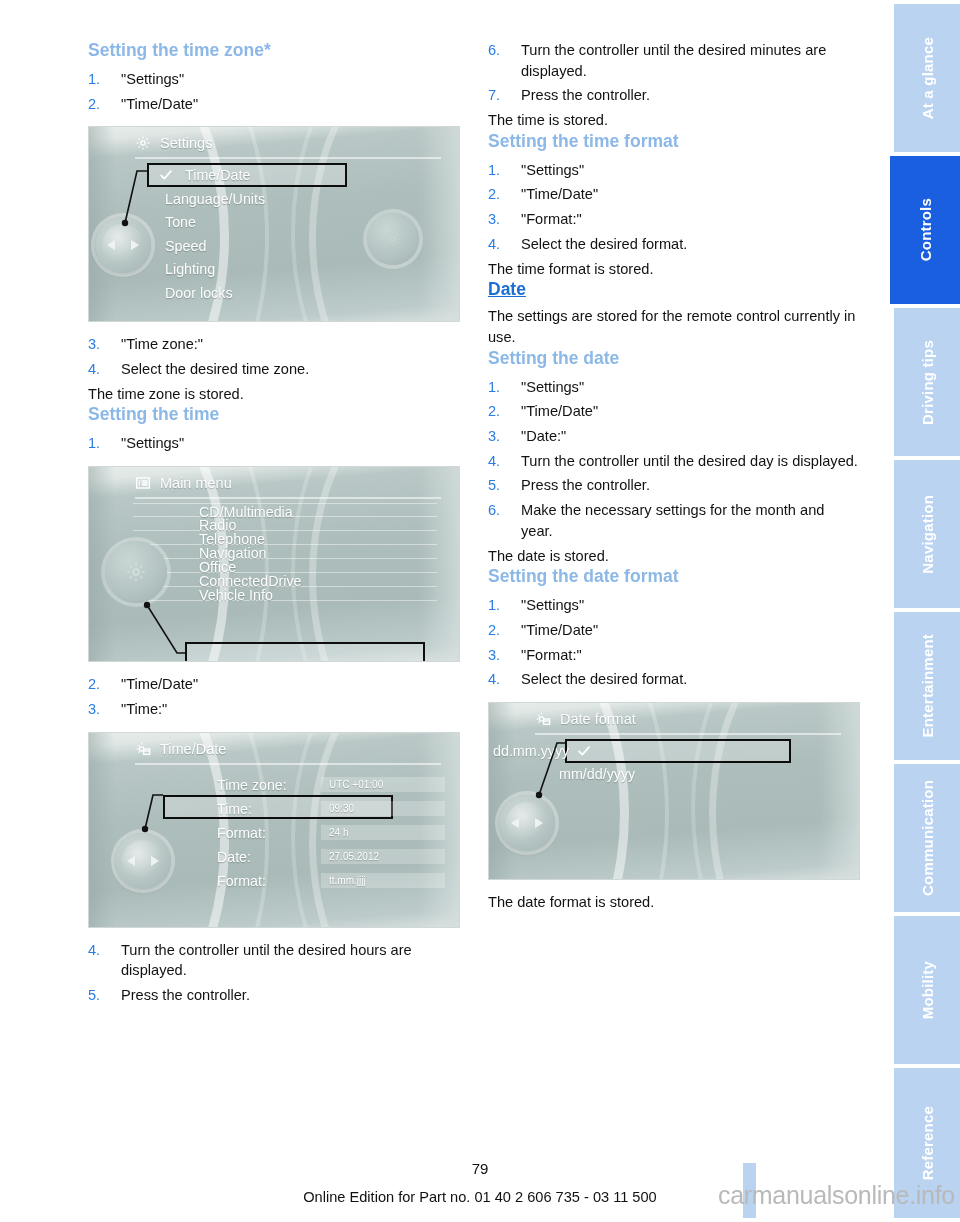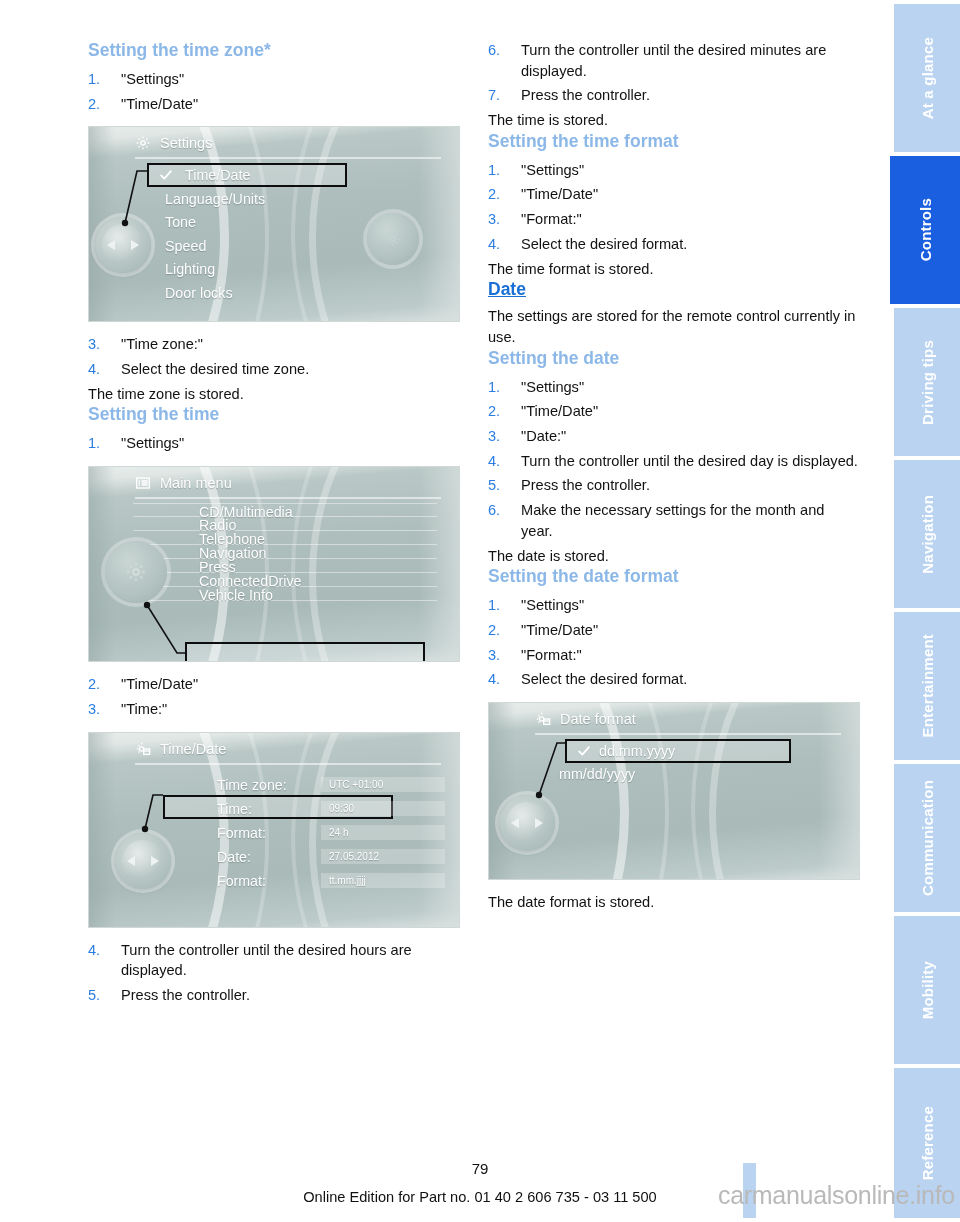--- a/index.html
+++ b/index.html
@@ -393,21 +393,21 @@
         <div class="mm-row">
           <span>Radio</span>
         </div>
         <div class="mm-row">
           <span>Telephone</span>
         </div>
         <div class="mm-row">
           <span>Navigation</span>
         </div>
         <div class="mm-row">
-          <span>Press</span>
+          <span>Office</span>
         </div>
         <div class="mm-row">
           <span>ConnectedDrive</span>
         </div>
         <div class="mm-row">
           <span>Vehicle Info</span>
         </div>
 
       </div>
 
@@ -608,21 +608,21 @@
             <path d="M10 2.8v2.2M2.8 12h2.2M5.2 6.6l1.6 1.6M5.2 17.4l1.6-1.6"></path>
             <rect x="13" y="12" width="9" height="8"></rect>
             <path d="M13 15h9"></path>
           </svg>
         </span>
         <span class="idrive-title">Date format</span>
       </div>
       <div class="hdr-rule"></div>
 
       <div class="menu">
-        <div class="menu-row" style="padding-left:106px;">
+        <div class="menu-row" style="">
           <span class="check" style="left:88px;">
             <svg viewBox="0 0 20 20" fill="none" stroke="#ffffff" stroke-width="2.6" stroke-linecap="round" stroke-linejoin="round">
               <path d="M3 10.6 L7.6 15.2 L17 4.6"></path>
             </svg>
           </span>
           <span class="txt">dd.mm.yyyy</span>
         </div>
         <div class="menu-row" style="padding-left:66px;">
           <span class="txt">mm/dd/yyyy</span>
         </div>

